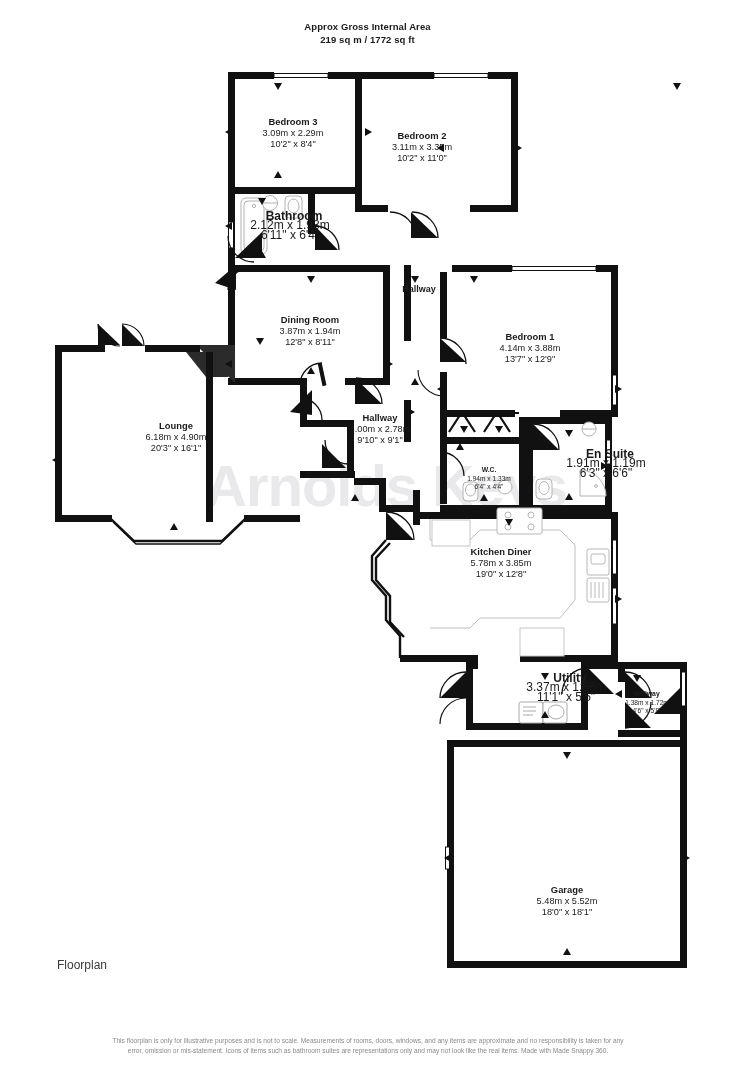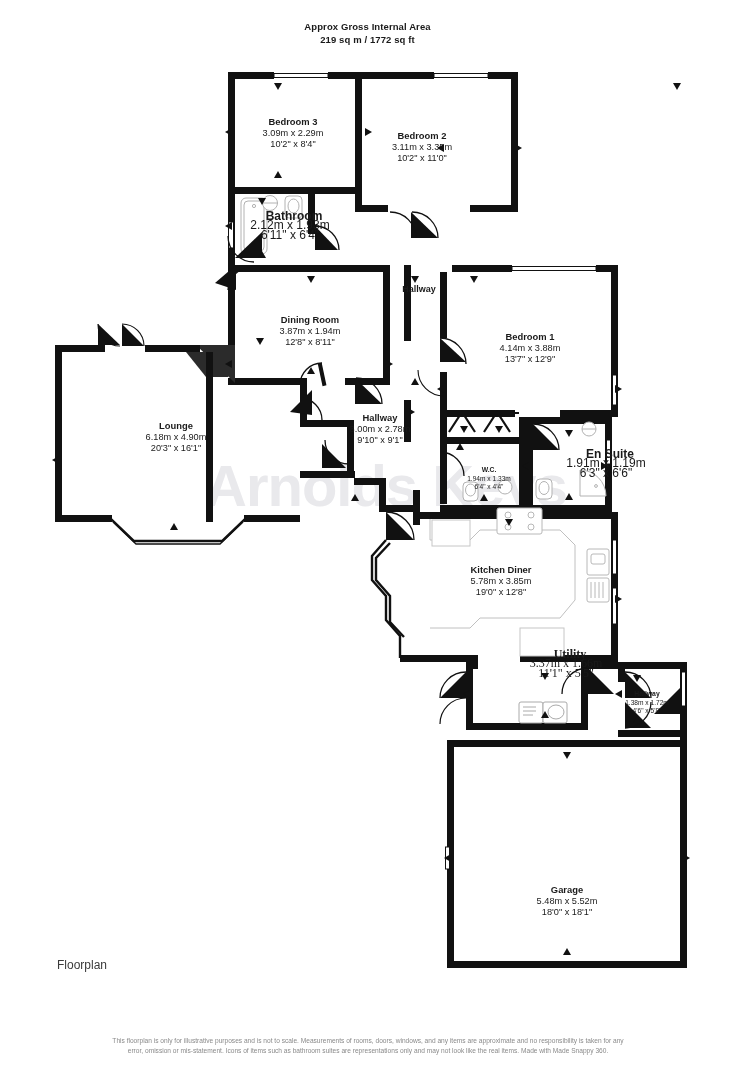--- a/index.html
+++ b/index.html
@@ -421,27 +421,27 @@
     <span class="d1">1.94m x 1.33m</span>
     <span class="d2">6'4" x 4'4"</span>
   </div>
 
   <div class="room sm" style="left:562px;top:464px;margin-left:24px;">
     <span class="nm">En Suite</span>
     <span class="d1">1.91m x 1.19m</span>
     <span class="d2">6'3" x 6'6"</span>
   </div>
 
-  <div class="room" style="left:501px;top:581px;">
+  <div class="room" style="left:501px;top:563px;">
     <span class="nm">Kitchen Diner</span>
     <span class="d1">5.78m x 3.85m</span>
     <span class="d2">19'0" x 12'8"</span>
   </div>
 
-  <div class="room sm" style="left:546px;top:664px;font-family:Liberation Serif, serif;">
+  <div class="room sm" style="left:546px;top:688px;">
     <span class="nm">Utility</span>
     <span class="d1">3.37m x 1.66m</span>
     <span class="d2">11'1" x 5'5"</span>
   </div>
 
   <div class="room xs" style="left:647px;top:703px;">
     <span class="nm">Hallway</span>
     <span class="d1">1.38m x 1.72m</span>
     <span class="d2">4'6" x 5'8"</span>
   </div>

